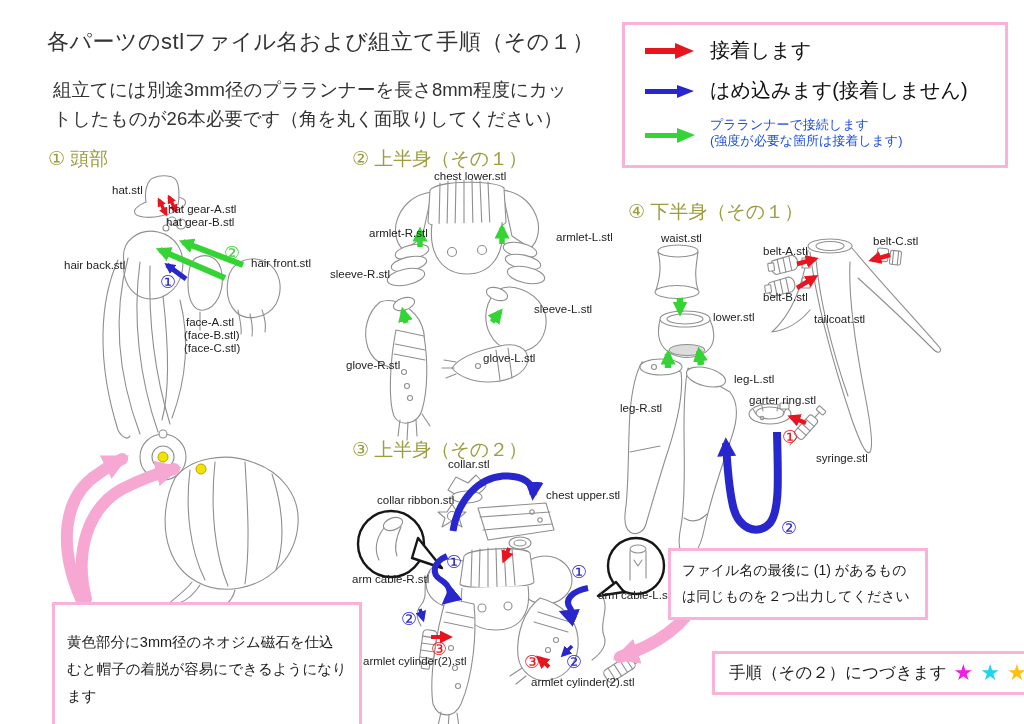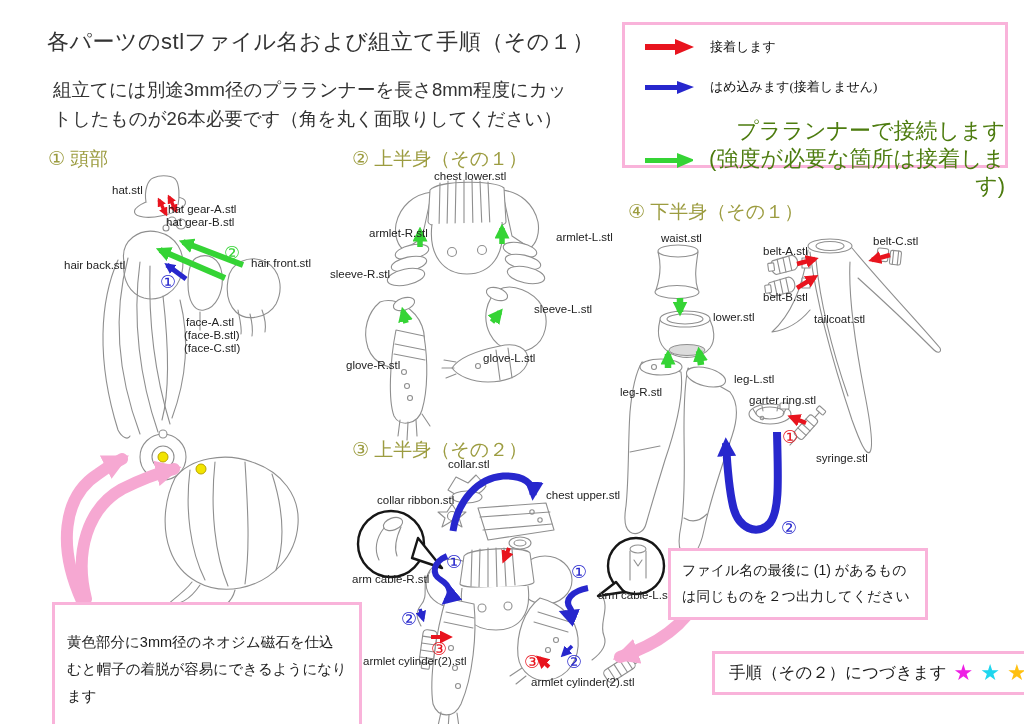--- a/index.html
+++ b/index.html
@@ -16,22 +16,22 @@
   .intro{position:absolute;left:48px;top:70px;width:515px;font-size:18.5px;line-height:1.58;color:#333;margin:5px;}
   .sec{position:absolute;font-size:19px;color:var(--c-olive,#9c9c40);white-space:nowrap;}
   .plabel{position:absolute;font-size:11.5px;color:#222;white-space:nowrap;}
   .step{position:absolute;font-size:18px;line-height:1;font-family:"DejaVu Sans",sans-serif;}
   .step.blue{color:var(--c-blue);}
   .step.red{color:var(--c-red);}
   .step.green{color:var(--c-green);}
   .legend{position:absolute;left:622px;top:22px;width:386px;height:146px;box-sizing:border-box;
           border:3px solid var(--c-pink_border);background:#fff;}
   .legend-row{position:absolute;left:18px;display:flex;align-items:center;gap:13px;}
-  .legend-row .lab{font-size:13px;color:#111;font-family:Liberation Serif, serif;}
-  .legend-row .lab2 span{display:block;font-size:22px;line-height:1.25;color:#4d7c0f;text-align:right;}
+  .legend-row .lab{font-size:20px;color:#111;}
+  .legend-row .lab2 span{display:block;font-size:13px;line-height:1.25;color:#1d4ed8;}
   .note{position:absolute;border:3px solid var(--c-pink_border);background:#fff;color:#1c1c1c;}
   .note-magnet{left:52px;top:602px;width:280px;font-size:14.5px;line-height:1.85;padding:24px 12px;}
   .note-dup{left:668px;top:548px;width:232px;font-size:14px;line-height:1.85;padding:7px 11px;}
   .note-next{left:712px;top:651px;padding:8px 14px;font-size:16.5px;display:flex;align-items:center;gap:7px;white-space:nowrap;}
   .star{font-size:22px;line-height:1;font-family:"DejaVu Sans",sans-serif;}
   .star.m{color:var(--c-star_magenta);}
   .star.c{color:var(--c-star_cyan);}
   .star.g{color:var(--c-star_gold);}
   
   .sk{stroke:var(--c-sketch);fill:none;stroke-width:1.1;stroke-linecap:round;stroke-linejoin:round;}
@@ -369,21 +369,21 @@
   <div class="plabel" style="left:598px;top:589px">arm cable-L.stl</div>
   <div class="plabel" style="left:363px;top:655px">armlet cylinder(2).stl</div>
   <div class="plabel" style="left:531px;top:676px">armlet cylinder(2).stl</div>
   <div class="plabel" style="left:661px;top:232px">waist.stl</div>
   <div class="plabel" style="left:763px;top:245px">belt-A.stl</div>
   <div class="plabel" style="left:873px;top:235px">belt-C.stl</div>
   <div class="plabel" style="left:763px;top:291px">belt-B.stl</div>
   <div class="plabel" style="left:713px;top:311px">lower.stl</div>
   <div class="plabel" style="left:814px;top:313px">tailcoat.stl</div>
   <div class="plabel" style="left:734px;top:373px">leg-L.stl</div>
-  <div class="plabel" style="left:620px;top:386px">leg-R.stl</div>
+  <div class="plabel" style="left:620px;top:402px">leg-R.stl</div>
   <div class="plabel" style="left:749px;top:394px">garter ring.stl</div>
   <div class="plabel" style="left:816px;top:452px">syringe.stl</div>
 
   <span class="step blue" style="left:160px;top:273px">①</span>
   <span class="step green" style="left:224px;top:244px">②</span>
   <span class="step blue" style="left:446px;top:553px">①</span>
   <span class="step blue" style="left:571px;top:563px">①</span>
   <span class="step blue" style="left:401px;top:610px">②</span>
   <span class="step red" style="left:431px;top:640px">③</span>
   <span class="step red" style="left:524px;top:653px">③</span>

